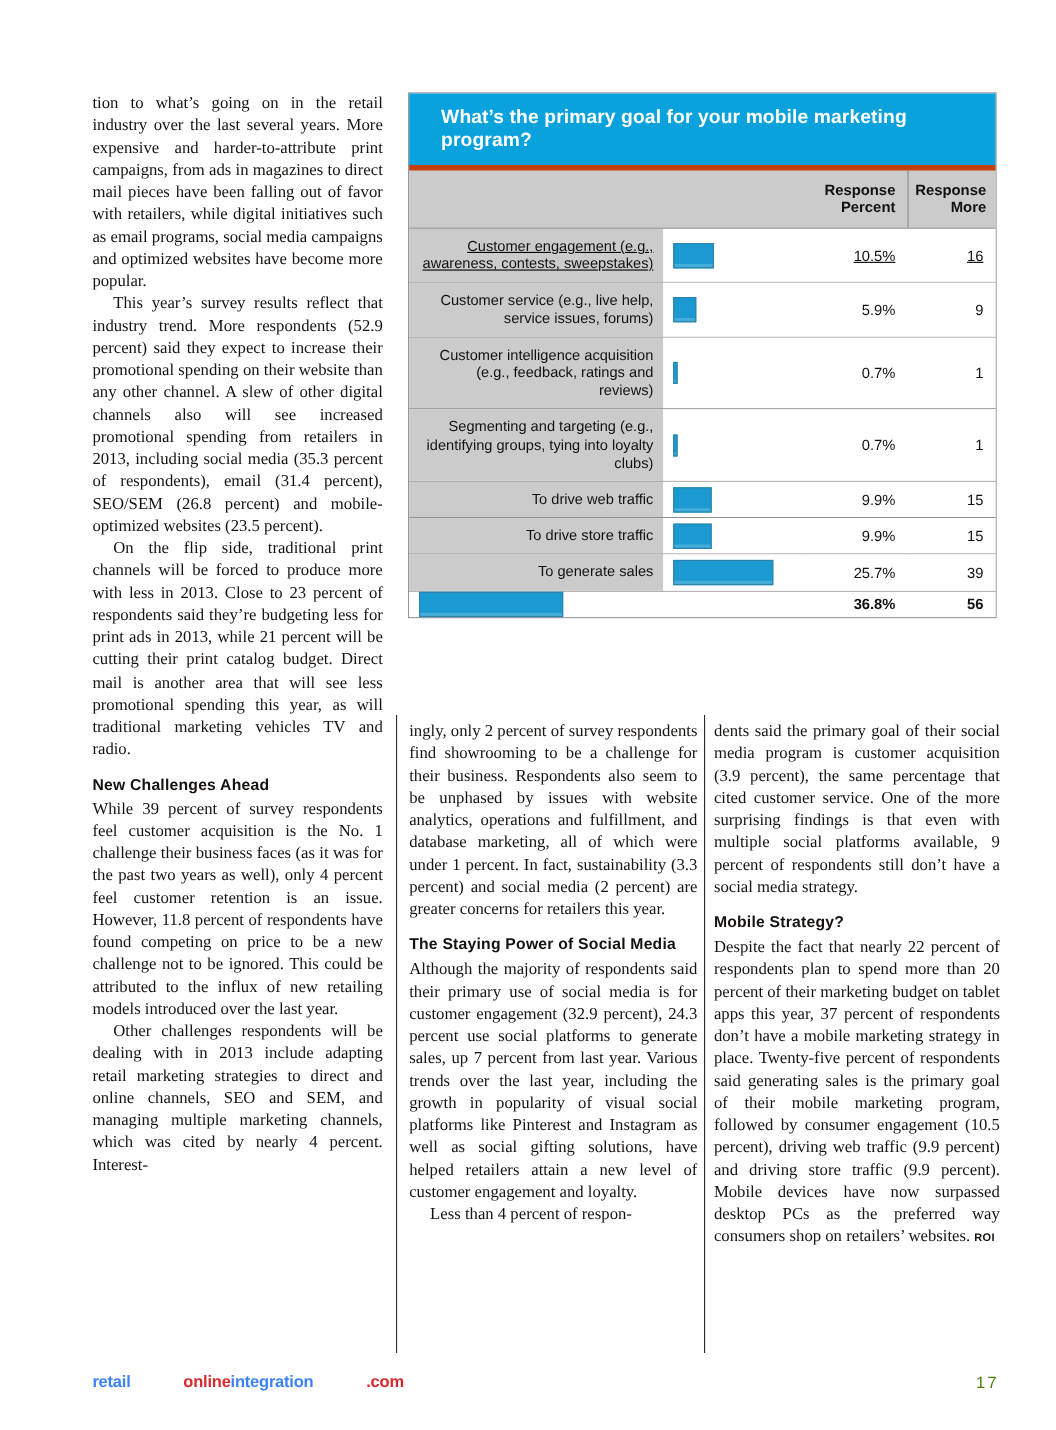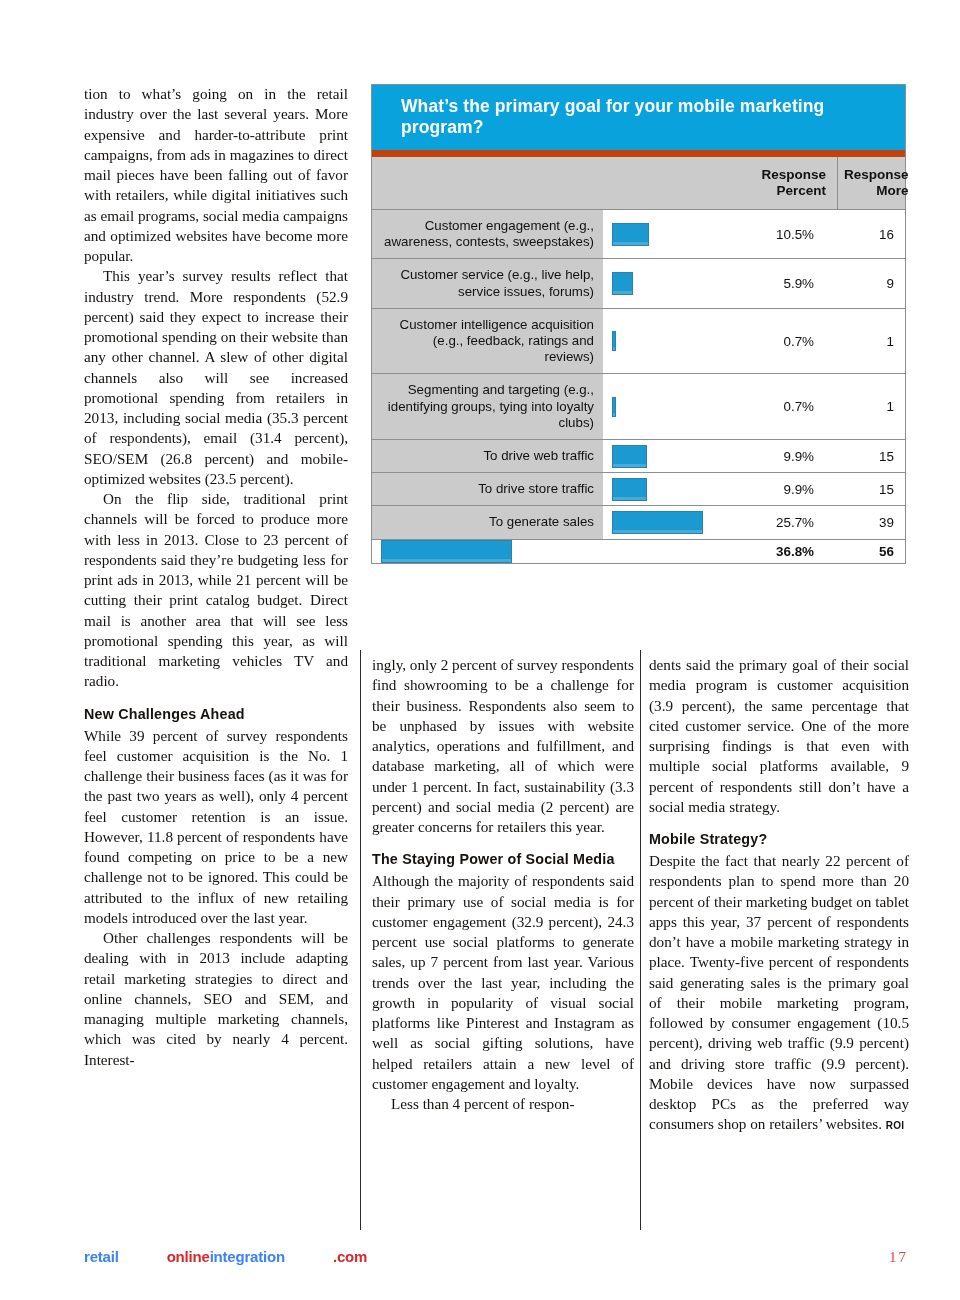--- a/index.html
+++ b/index.html
@@ -59,35 +59,34 @@
   #survey-title{
     background:#0aa2dc;
     color:#ffffff;
     font-weight:bold;
     font-size:17.5px;
     line-height:21px;
     padding:11px 14px 12px 29px;
     letter-spacing:0.1px;
   }
   .thead{
-    display:flex;background:#cbcbcb;border-top:7px solid #c2410c;
+    display:flex;background:#cbcbcb;border-top:5px solid #c2410c;
     border-bottom:1px solid #8e8e8e;
-    padding-left:12px;
   }
   .thead .th-spacer{flex:0 0 361px;}
   .thead .th{
     font-weight:bold;font-size:13.5px;line-height:15.5px;
     text-align:right;padding:10px 11px 11px 6px;color:#111;
     box-sizing:border-box;
   }
   .thead .th-pct{flex:0 0 92px;}
   .thead .th-cnt{flex:0 0 80px;border-left:1px solid #8e8e8e;}
 
   .trow{display:flex;border-top:1px solid #8e8e8e;align-items:stretch;}
-  .trow:first-child{border-top:none;}
+  .trow:first-child{border-top:none;text-decoration:underline;}
   .tlabel{
     flex:0 0 231px;background:#cbcbcb;color:#111;
     font-size:13.3px;line-height:16.2px;text-align:right;
     padding:8px 9px 8px 8px;box-sizing:border-box;
     display:flex;align-items:center;justify-content:flex-end;
   }
   .tbarcell{
     flex:1 1 auto;background:#ffffff;display:flex;align-items:center;
     padding-left:9px;box-sizing:border-box;
   }
@@ -110,22 +109,22 @@
   #footer{position:absolute;left:0;top:1248px;width:960px;height:40px;}
   #footer-brand{
     position:absolute;left:68px;top:0;
     font-family:"Liberation Sans",sans-serif;
     font-weight:bold;font-size:15px;letter-spacing:-0.2px;
   }
   #footer-brand .blk{color:#3b82f6;}
   #footer-brand .red{color:#d8282c;padding-left:48px;}
   #footer-page{
     position:absolute;right:68px;top:1px;
-    font-family:Liberation Serif, serif;
-    font-size:15px;color:#ef4444;letter-spacing:2px;
+    font-family:Liberation Sans, sans-serif;
+    font-size:15px;color:#4d7c0f;letter-spacing:2px;
   }
 </style>
 </head>
 <body>
 
 <div class="page">
 
   <div class="col" id="col-left">
     <p>tion to what’s going on in the retail industry over the last several years. More expensive and harder-to-attribute print campaigns, from ads in magazines to direct mail pieces have been falling out of favor with retailers, while digital initiatives such as email programs, social media campaigns and opti­mized websites have become more popular.</p>
     <p class="ind">This year’s survey results reflect that industry trend. More respon­dents (52.9 percent) said they ex­pect to increase their promotional spending on their website than any other channel. A slew of other digi­tal channels also will see increased promotional spending from retail­ers in 2013, including social media (35.3 percent of respondents), email (31.4 percent), SEO/SEM (26.8 per­cent) and mobile-optimized web­sites (23.5 percent).</p>

